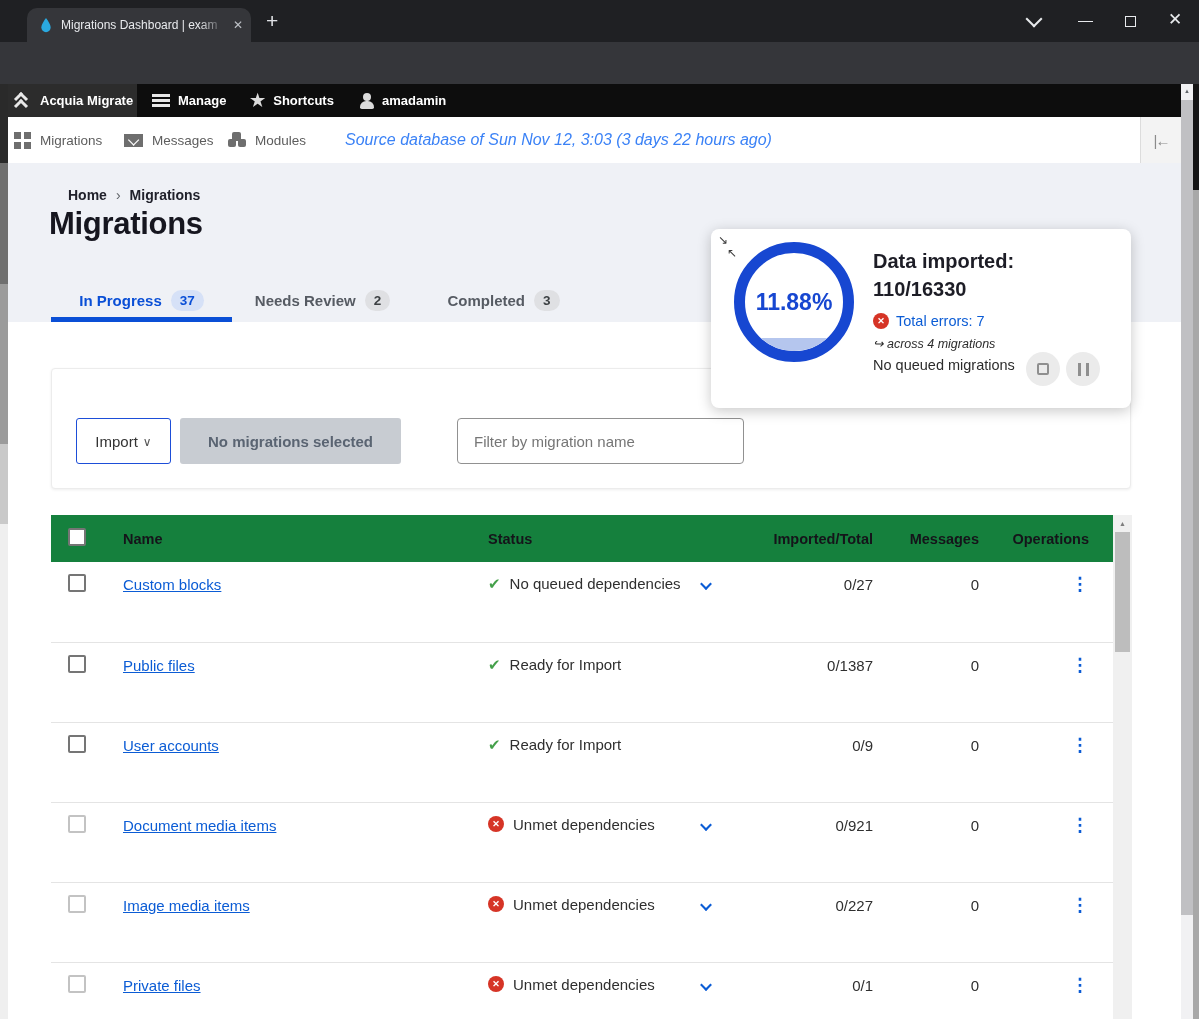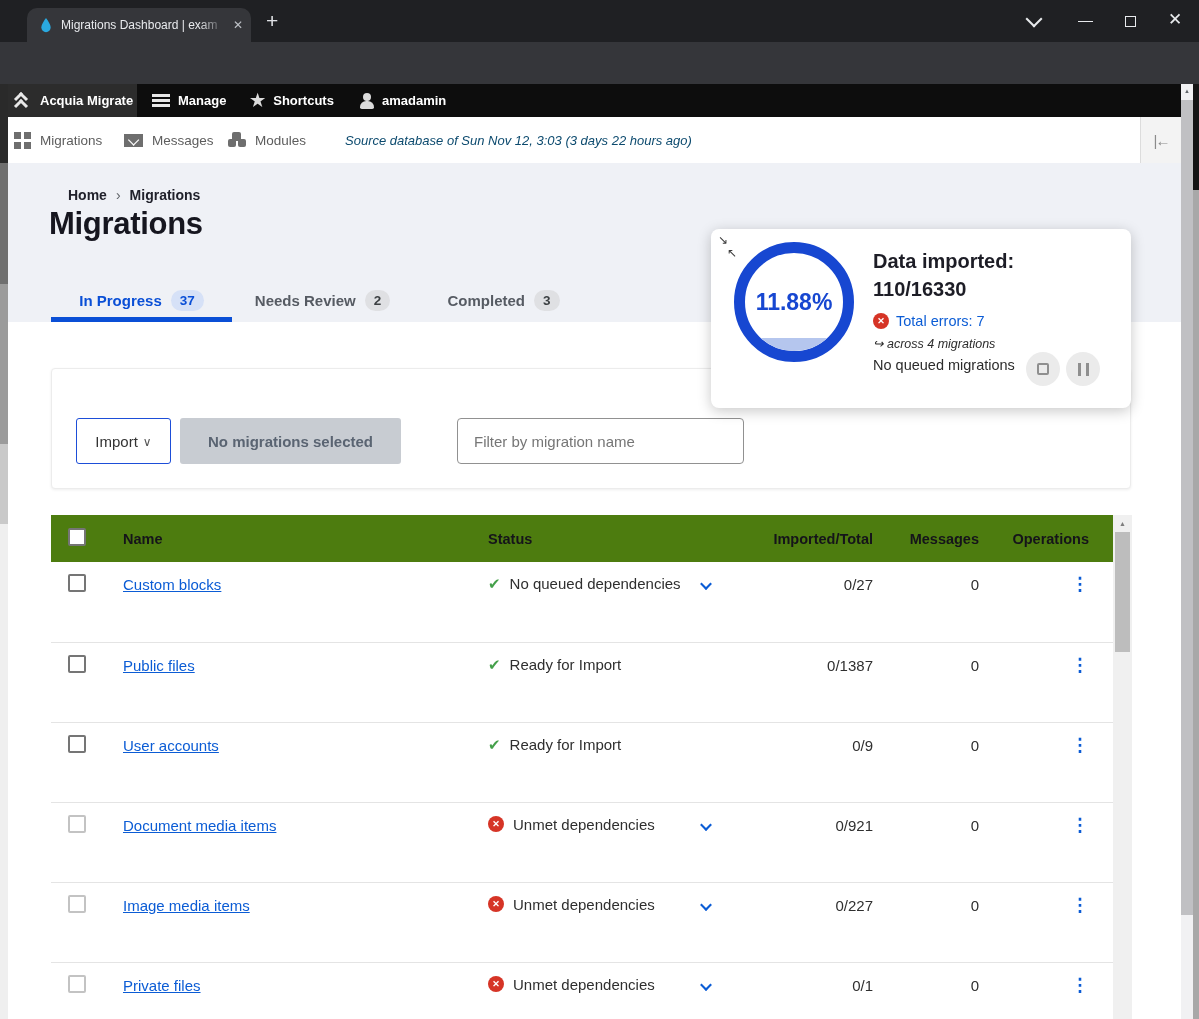--- a/index.html
+++ b/index.html
@@ -56,21 +56,21 @@
   .gridico { display:inline-block; width:17px; height:17px;
      background:linear-gradient(#6e6e6e,#6e6e6e); background-size:0; position:relative; }
   .gridico:before, .gridico:after { content:""; position:absolute; width:7px; height:17px; background:
      linear-gradient(#6e6e6e 7px, transparent 7px, transparent 10px, #6e6e6e 10px); }
   .gridico:before { left:0; } .gridico:after { right:0; }
   .envico { display:inline-block; width:19px; height:13px; background:#6e6e6e; position:relative; }
   .envico:before { content:""; position:absolute; left:2px; top:1px; border:solid #fff; border-width:0 0 2px 2px; width:11px; height:11px; transform:rotate(-45deg) scale(.62); transform-origin:center 4px; }
   .modico { display:inline-block; width:18px; height:16px; position:relative; }
   .modico:before { content:""; position:absolute; left:4px; top:0; width:9px; height:9px; border-radius:2px; background:#6e6e6e; }
   .modico:after { content:""; position:absolute; left:0; top:7px; width:8px; height:8px; border-radius:2px; background:#6e6e6e; box-shadow:10px 0 0 #6e6e6e; }
-  .src-note { position:absolute; left:345px; top:0; height:46px; display:flex; align-items:center; font-style:italic; font-size:13px; color:#0c4a6e; }
+  .src-note { position:absolute; left:345px; top:0; height:46px; display:flex; align-items:center; font-style:italic; font-size:16px; color:#3b82f6; }
   .collapse-box { left:1140px; top:117px; width:41px; height:46px; background:#f3f3f3; border-left:1px solid #dcdcdc; display:flex; align-items:center; justify-content:center; color:#8b8b8b; }
   .collapse-ic { font-size:15px; letter-spacing:-2px; }
 
   
   .pagebg { left:8px; top:163px; width:1173px; height:856px; background:#fff; }
   .headerbg { left:8px; top:163px; width:1173px; height:159px; background:#eff1f6; }
   .crumbs { left:68px; top:187px; font-size:14px; font-weight:700; color:#20212b; display:flex; gap:9px; }
   .crumbs .sep { color:#5f6368; font-weight:400; }
   .ptitle { left:49px; top:206px; font-size:31px; font-weight:800; color:#16161f; letter-spacing:-.3px; }
 
@@ -100,21 +100,21 @@
   .erric { display:inline-flex; width:16px; height:16px; border-radius:50%; background:#d63426; color:#fff; font-size:9px; font-weight:700; align-items:center; justify-content:center; }
   .pp-across { position:absolute; left:162px; top:107px; font-size:12.5px; font-style:italic; color:#2c2c2c; }
   .pp-queue { position:absolute; left:162px; top:128px; font-size:14.5px; color:#2c2c2c; }
   .ppbtn { position:absolute; top:123px; width:34px; height:34px; border-radius:50%; background:#ebebeb; border:none; display:flex; align-items:center; justify-content:center; }
   .stopic { width:12px; height:12px; border:2px solid #8f8f8f; border-radius:2px; }
   .pauseic { width:11px; height:13px; border-left:3.5px solid #8f8f8f; border-right:3.5px solid #8f8f8f; }
 
   
   .tbl { left:51px; top:515px; width:1080px; height:504px; overflow:hidden; background:#fff; }
   .thead, .trow { display:grid; grid-template-columns:72px 365px 285px 100px 106px 134px; }
-  .thead { height:47px; background:#4d7c0f; align-items:center; font-size:14.5px; font-weight:700; color:#15141a; }
+  .thead { height:47px; background:#15803d; align-items:center; font-size:14.5px; font-weight:700; color:#15141a; }
   .trow { height:80px; align-items:start; border-top:1px solid #e4e4e4; }
   .trow.first { border-top:none; }
   .cbwrap { padding-left:17px; padding-top:12px; }
   .thead .cbwrap { padding-top:0; }
   .cbox { width:18px; height:18px; border:2px solid #757575; border-radius:2px; background:#fff; display:inline-block; }
   .cbox.dim { border-color:#c3c3c3; }
   .namecell { padding-top:14px; }
   .namecell a { color:#0b5cd5; font-size:15px; text-decoration:underline; }
   .statcell { position:relative; padding-top:13px; display:flex; align-items:flex-start; gap:9px; font-size:15px; color:#2f2f2f; }
   .okic { color:#44a04a; font-size:15px; line-height:18px; }

